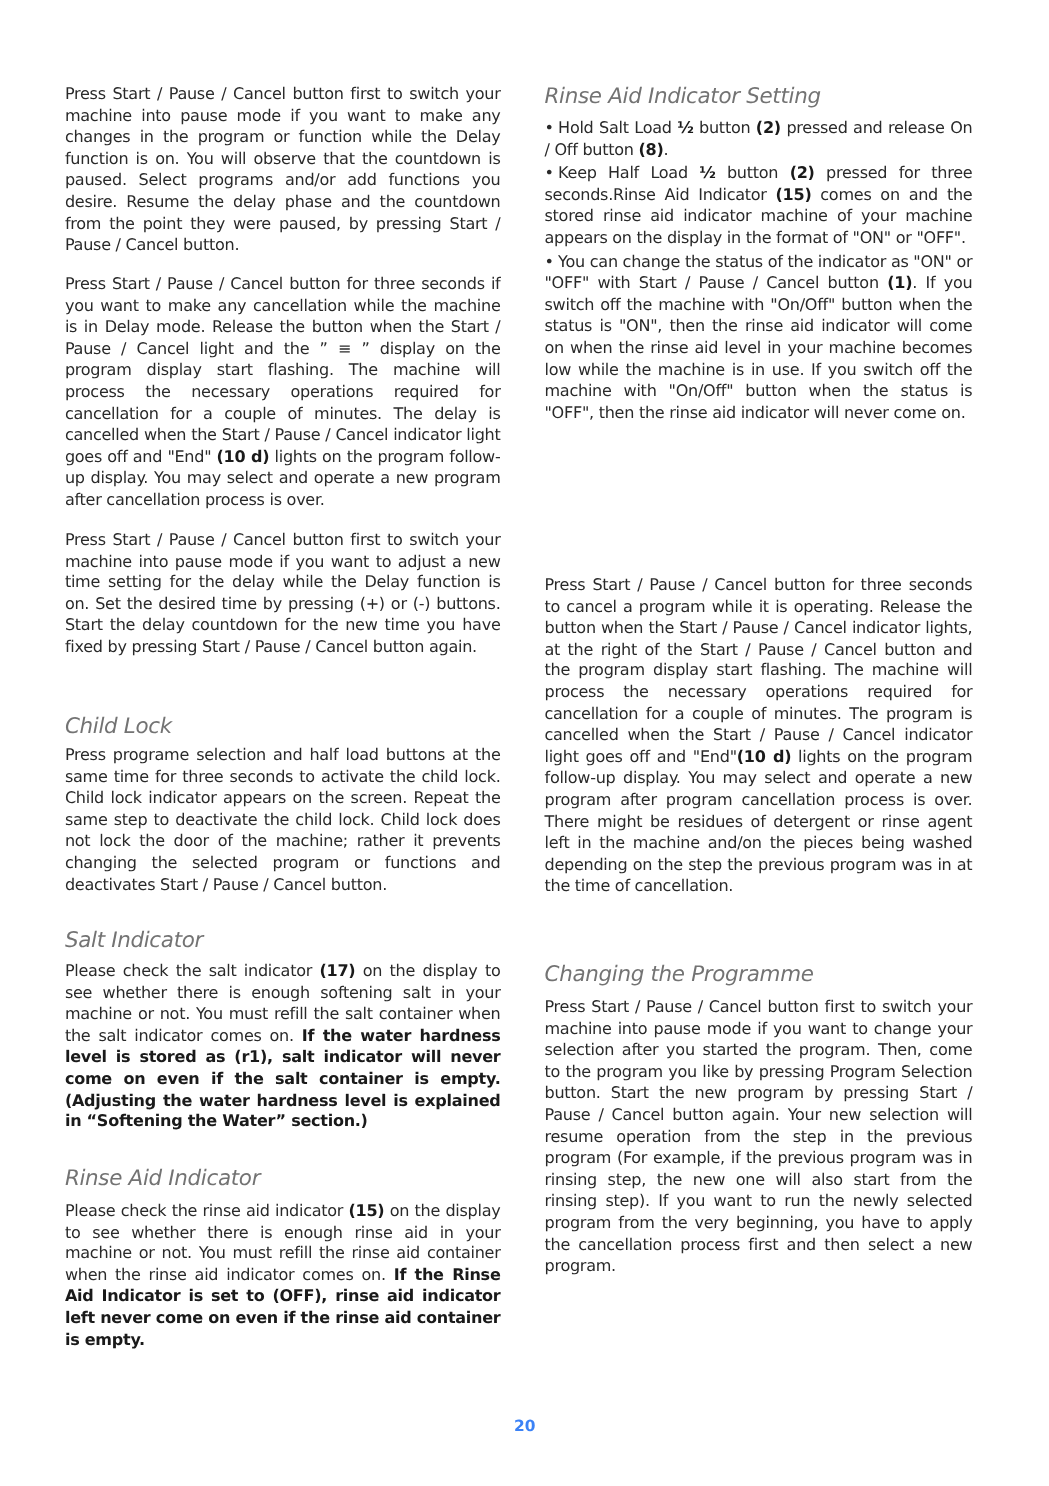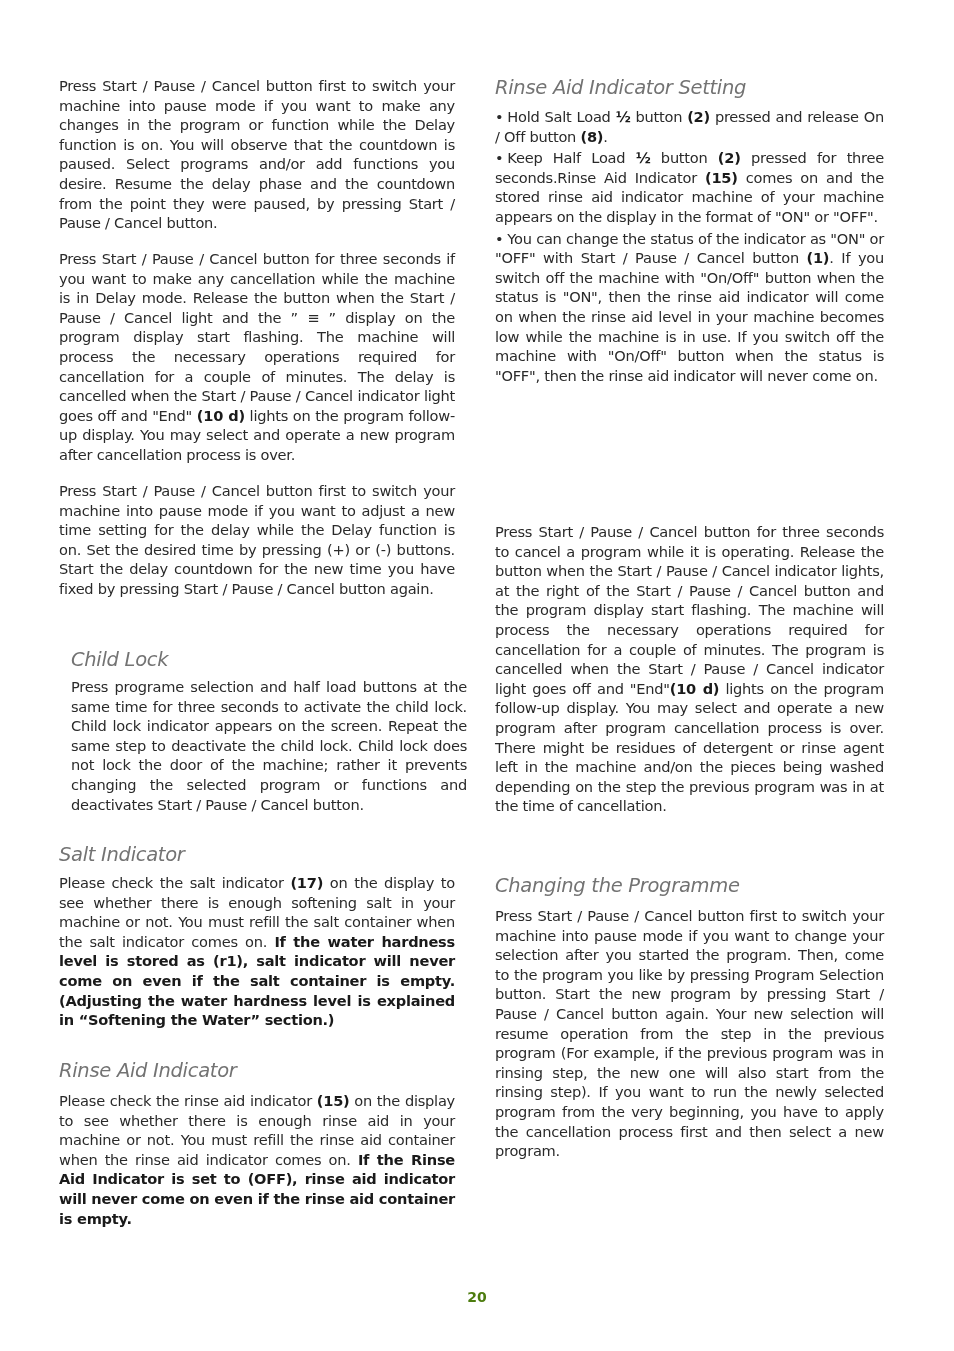--- a/index.html
+++ b/index.html
@@ -16,54 +16,54 @@
   }
   h2 {
     margin: 0; font-family: "DejaVu Sans", sans-serif; font-style: italic;
     font-weight: normal; font-size: 19.5px; line-height: 26px; color: #737373;
     letter-spacing: -0.3px;
   }
   b { font-weight: bold; color: #1a1a1a; }
   .blk { position: absolute; left: 0; width: 100%; }
   .page-num {
     position: absolute; top: 1289px; left: 0; width: 954px; text-align: center;
-    font-size: 14px; font-weight: bold; color: #4d7c0f;
+    font-size: 14px; font-weight: bold; color: #3b82f6;
   }
   .bullet-dot { margin-right: 4px; }
 </style>
 </head>
 <body>
 
 <div class="col col-left">
 
   <div class="blk" style="top:76px;">
     <p>Press Start / Pause / Cancel button first to switch your machine into pause mode if you want to make any changes in the program or function while the Delay function is on. You will observe that the countdown is paused. Select programs and/or add functions you desire. Resume the delay phase and the countdown from the point they were paused, by pressing Start / Pause / Cancel button.</p>
   </div>
 
   <div class="blk" style="top:249px;">
     <p><span>Press Start / Pause / Cancel button for three seconds if you want to make any cancellation while the machine is in Delay mode. Release the button when the Start / Pause / Cancel light and the ” ≡ ” display on the program display start flashing. The machine will process the necessary operations required for cancellation for a couple of minutes. The delay is cancelled when the Start / Pause / Cancel indicator light goes off and "End" </span><b>(10 d)</b><span> lights on the program follow-up display. You may select and operate a new program after  cancellation process is over.</span></p>
   </div>
 
   <div class="blk" style="top:481px;">
     <p>Press Start / Pause / Cancel button first to switch your machine into pause mode if you want to adjust a new time setting for the delay while the Delay function is on. Set the desired time by pressing (+) or (-) buttons. Start the delay countdown for the new time you have fixed by pressing Start / Pause / Cancel button again.</p>
   </div>
 
-  <div class="blk" style="top:647px;margin-left:12px;">
+  <div class="blk" style="top:647px;">
     <h2>Child Lock</h2>
     <p style="margin-top:4px;">Press programe selection and half load buttons at the same time for three seconds to activate the child lock. Child lock indicator appears on the screen. Repeat the same step to deactivate the child lock. Child lock does not lock the door of the machine; rather it prevents changing the selected program or functions and deactivates Start / Pause / Cancel button.</p>
   </div>
 
   <div class="blk" style="top:842px;">
     <h2>Salt Indicator</h2>
     <p style="margin-top:5px;"><span>Please check the salt indicator </span><b>(17)</b><span> on the display to see whether there is enough softening salt in your machine or not. You must refill the salt container when the salt indicator comes on. </span><b>If the water hardness level is stored as (r1), salt indicator will never come on even if the salt container is empty. (Adjusting the water hardness level is explained in “Softening the Water” section.)</b></p>
   </div>
 
   <div class="blk" style="top:1058px;">
     <h2>Rinse Aid Indicator</h2>
-    <p style="margin-top:7px;"><span>Please check the rinse aid indicator </span><b>(15)</b><span> on the display to see whether there is enough rinse aid in your machine or not. You must refill the rinse aid container when the rinse aid indicator comes on. </span><b>If the Rinse Aid Indicator is set to (OFF), rinse aid indicator will never come on even if the rinse aid container is empty.</b></p>
+    <p style="margin-top:7px;"><span>Please check the rinse aid indicator </span><b>(15)</b><span> on the display to see whether there is enough rinse aid in your machine or not. You must refill the rinse aid container when the rinse aid indicator comes on. </span><b>If the Rinse Aid Indicator is set to (OFF), rinse aid indicator left never come on even if the rinse aid container is empty.</b></p>
   </div>
 
 </div>
 
 <div class="col col-right">
 
   <div class="blk" style="top:75px;">
     <h2>Rinse Aid Indicator Setting</h2>
     <div style="margin-top:6px;">
       <p class="bullet" style="margin-top:2px;"><span class="bullet-dot">•</span><span>Hold Salt Load </span><b>½</b><span> button </span><b>(2)</b><span> pressed and release On / Off button </span><b>(8)</b><span>.</span></p>

